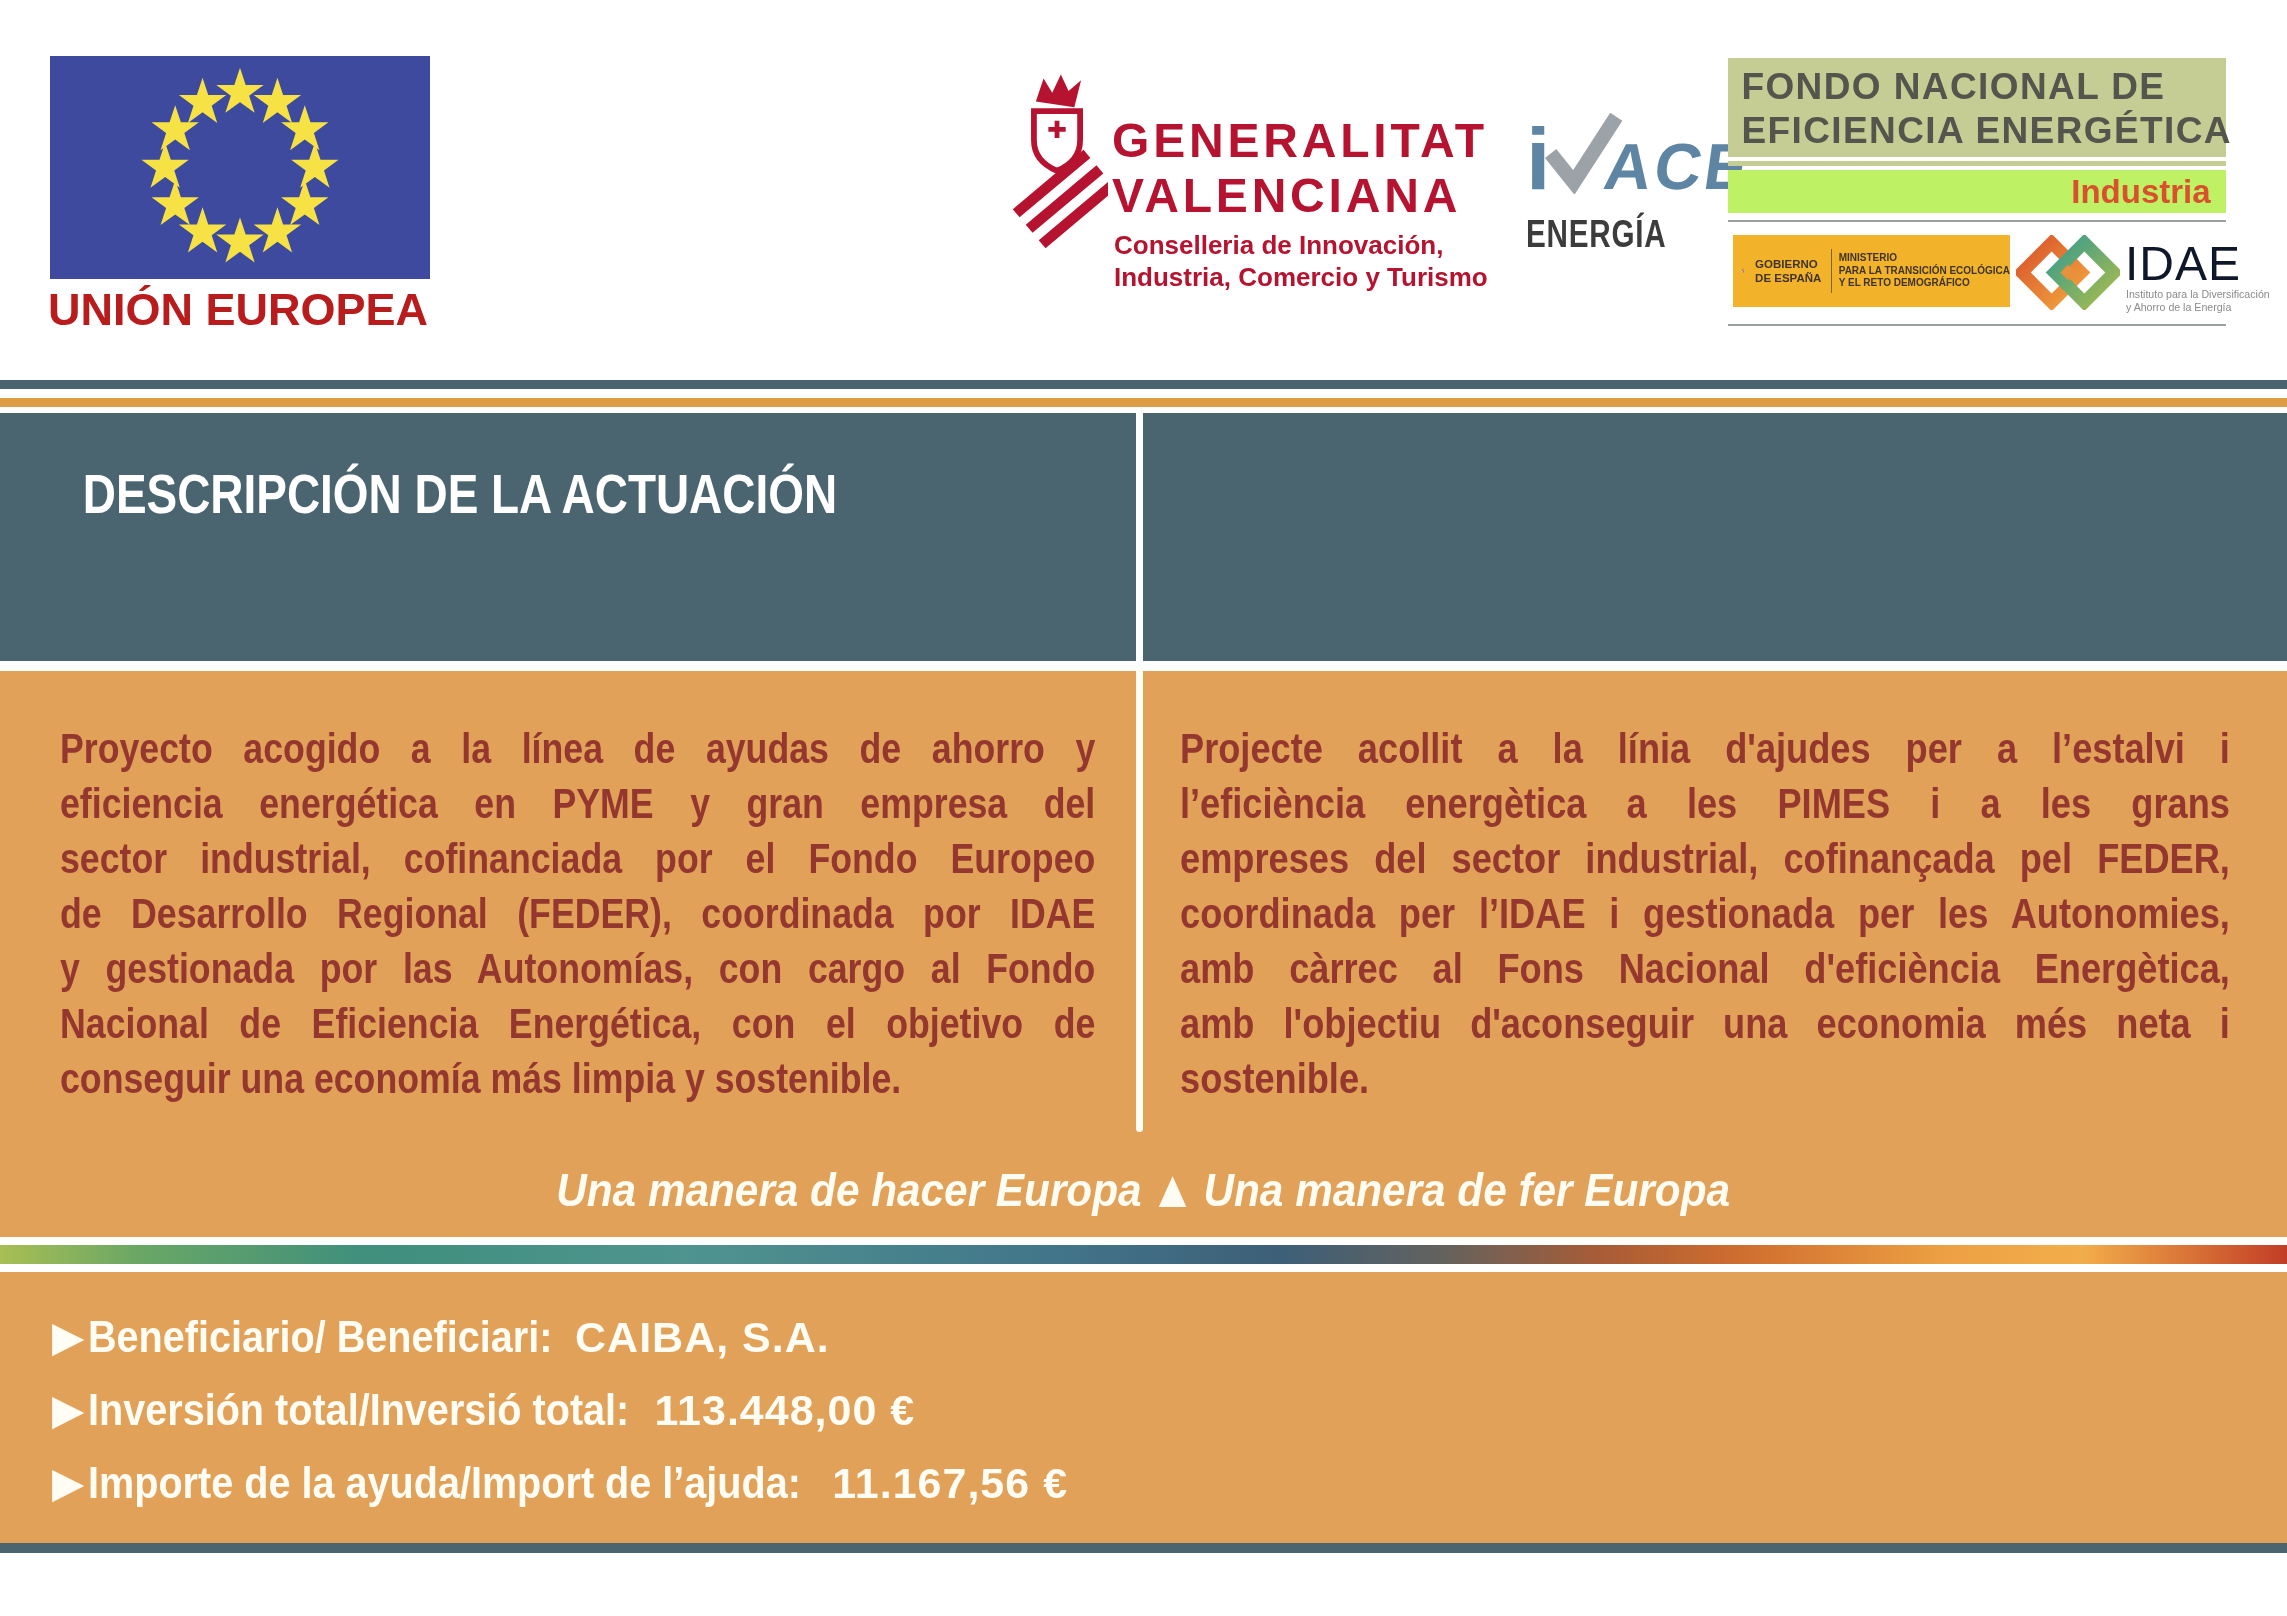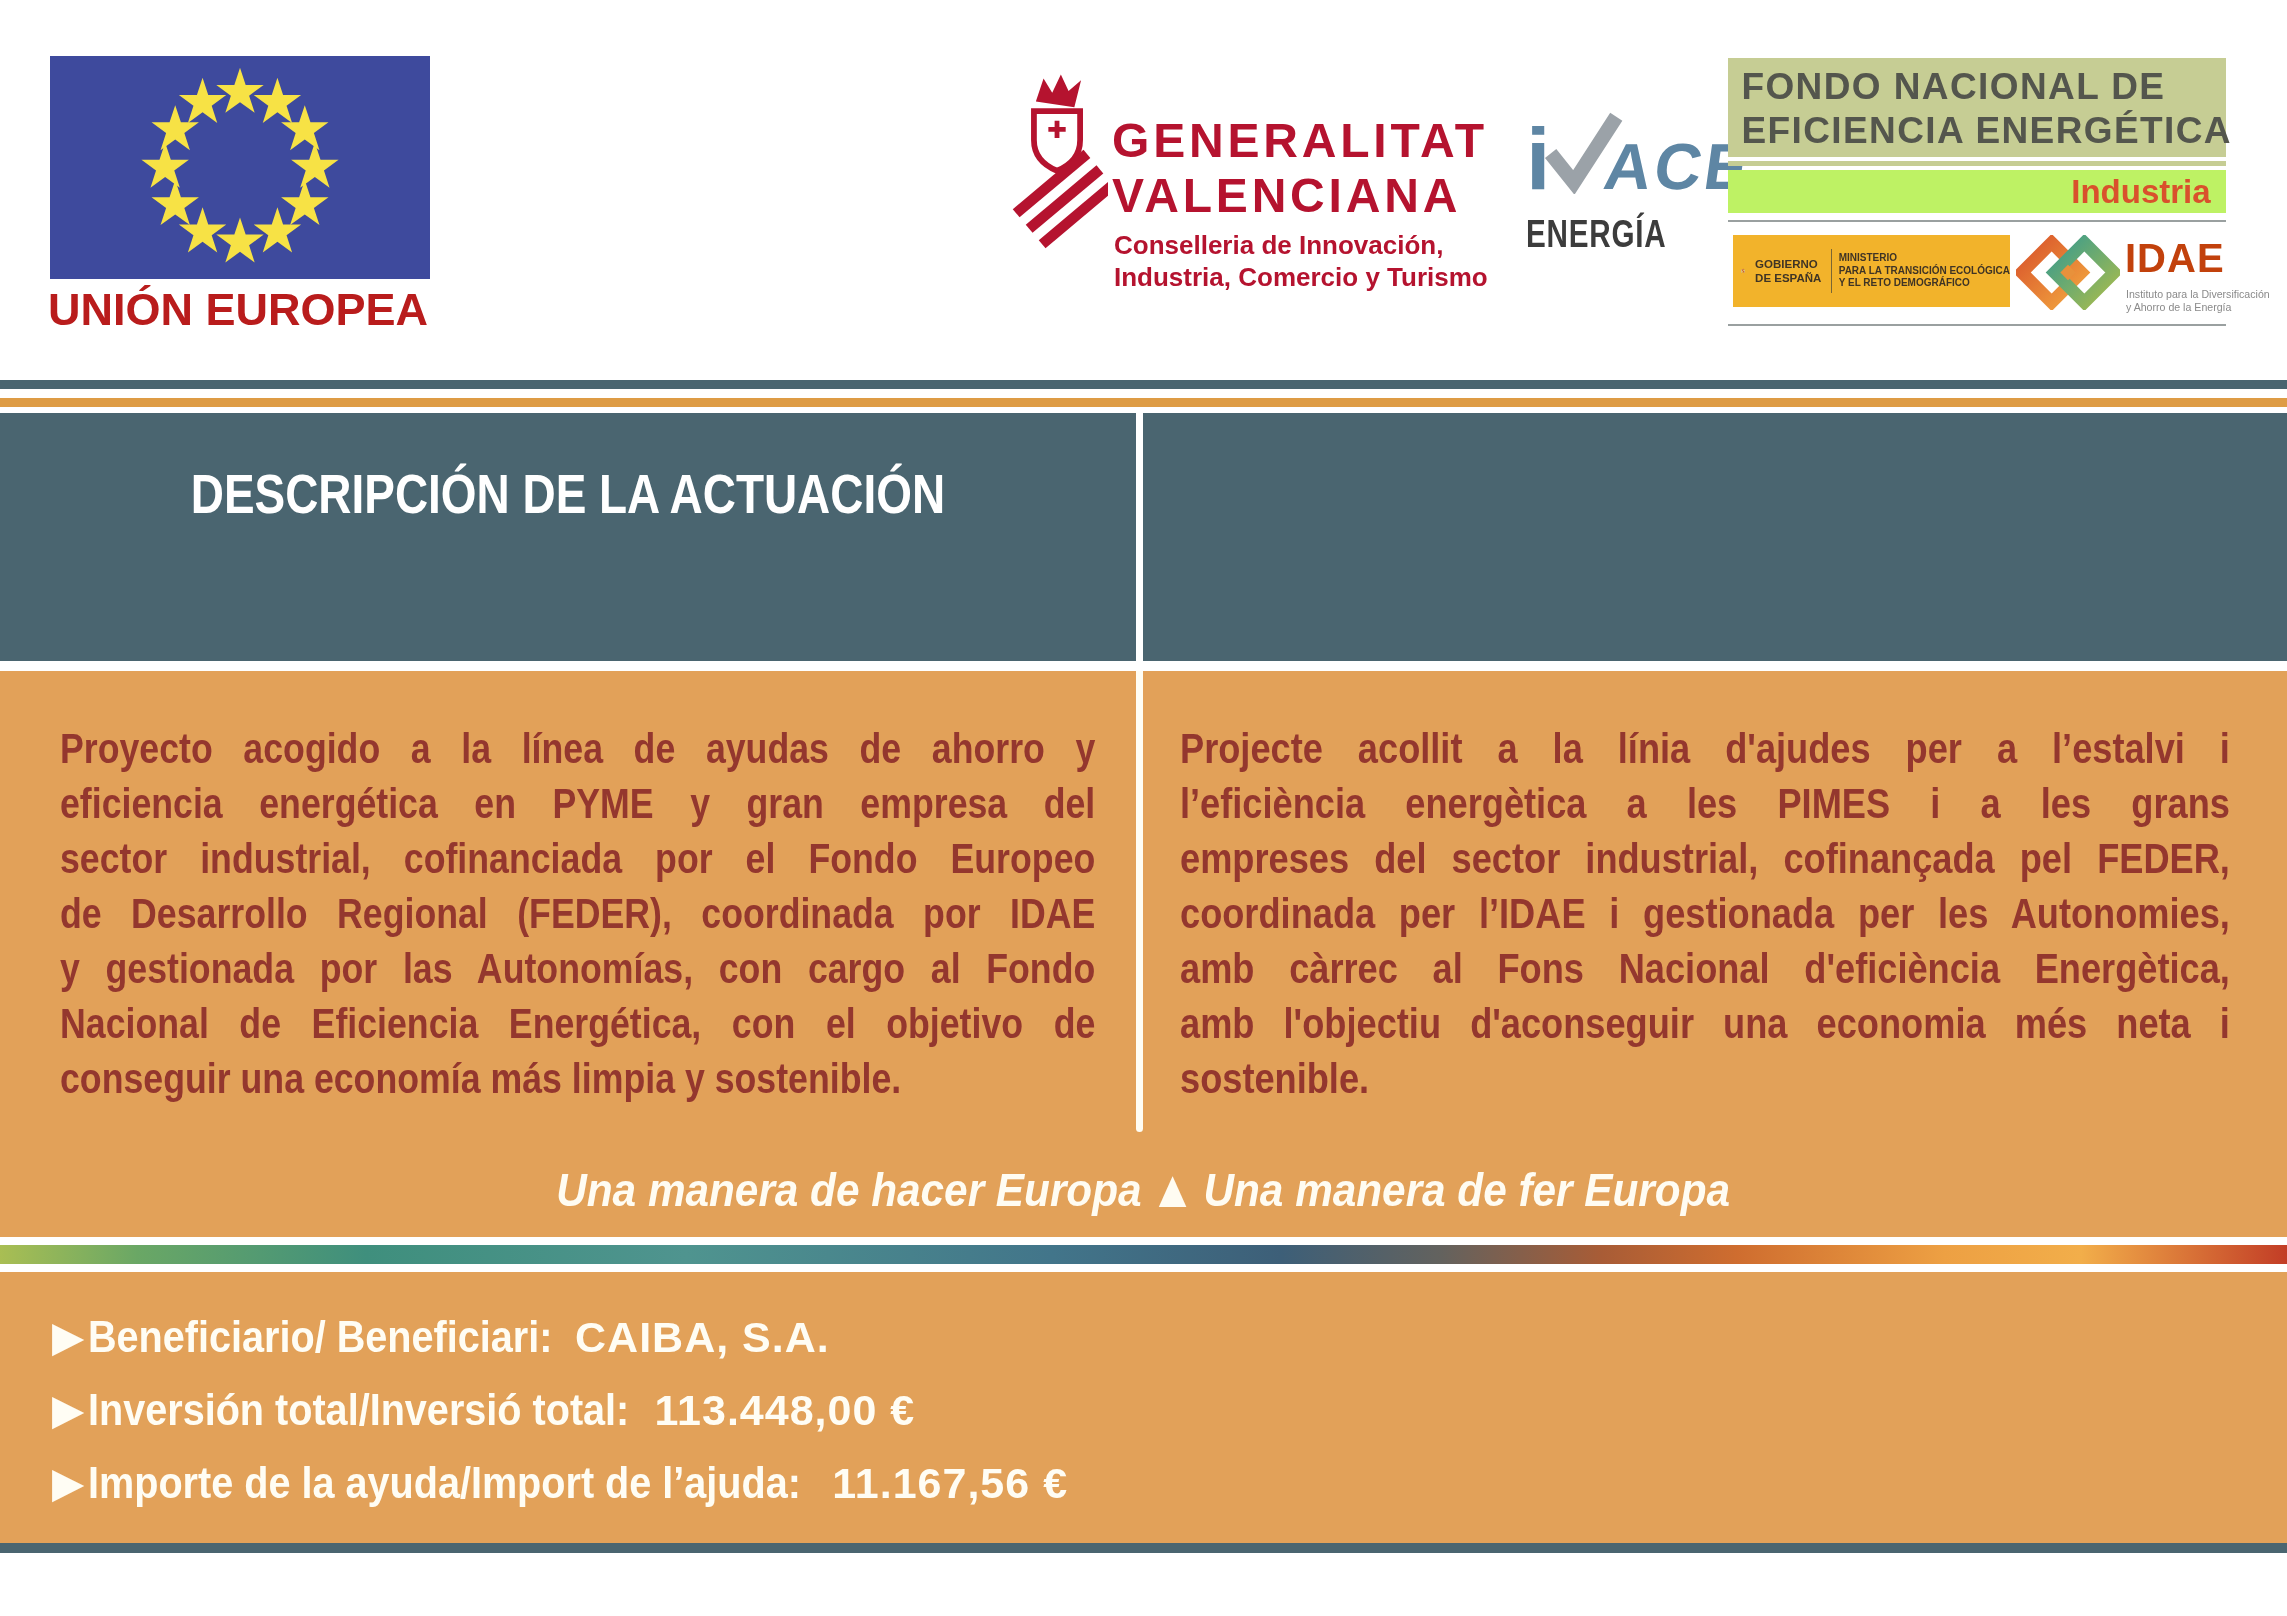--- a/index.html
+++ b/index.html
@@ -37,33 +37,33 @@
   .rule-top{top:220px;} .rule-bottom{top:324px;}
 
   .gob-box{position:absolute;left:1733px;top:235px;width:277px;height:72px;background:#F2B32B;
            display:flex;align-items:center;box-sizing:border-box;padding-left:7.7px;}
   .gob-name{margin-left:10px;font-size:11.5px;font-weight:700;color:#3F3425;line-height:14px;
             white-space:nowrap;}
   .gob-sep{width:1px;height:44px;background:#7a6633;margin:0 7.7px 0 9.6px;}
   .gob-min{font-size:10px;font-weight:700;color:#3F3425;line-height:12.5px;white-space:nowrap;}
 
   .idae-knot{position:absolute;left:2016px;top:235px;}
-  .idae-name{position:absolute;left:2125px;top:236px;font-size:40px;font-weight:700;color:#c2410c;
+  .idae-name{position:absolute;left:2125px;top:236px;font-size:48px;font-weight:400;color:#0f172a;
              letter-spacing:1px;}
   .idae-sub{position:absolute;left:2126px;top:288px;font-size:10.6px;font-weight:400;color:#8a8a8a;
             line-height:13px;white-space:nowrap;}
 
   
   .stripe-teal{position:absolute;left:0;top:380px;width:2287px;height:8.6px;background:#4A6570;}
   .stripe-orange{position:absolute;left:0;top:398px;width:2287px;height:8.6px;background:#DE9C45;}
 
   
   .teal-block{position:absolute;left:0;top:413px;width:2287px;height:248px;background:#4A6570;}
   .teal-col{position:absolute;top:0;height:248px;}
-  .teal-col .h{margin-top:48px;text-align:center;color:#FFFFFF;font-weight:700;font-size:56px;
+  .teal-col .h{margin-top:48px;color:#FFFFFF;font-weight:700;font-size:56px;
                white-space:nowrap;}
   .teal-col .h span{display:inline-block;transform:scaleX(0.82);}
   .col-left{left:0;width:1136px;}
   .col-right{left:1143px;width:1144px;}
   .vdivider-top{position:absolute;left:1136px;top:413px;width:6.7px;height:248px;background:#FFFFFF;}
 
   
   .orange-main{position:absolute;left:0;top:671px;width:2287px;height:567px;background:#E2A159;}
   .vdivider-mid{position:absolute;left:1136px;top:671px;width:6.7px;height:461px;background:#FFFDF4;
                 border-radius:0 0 3.8px 3.8px;}

